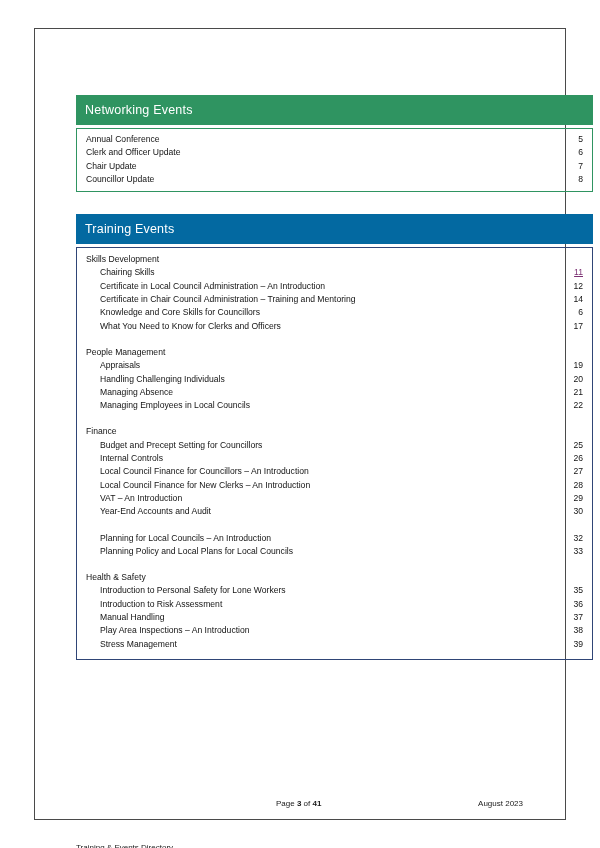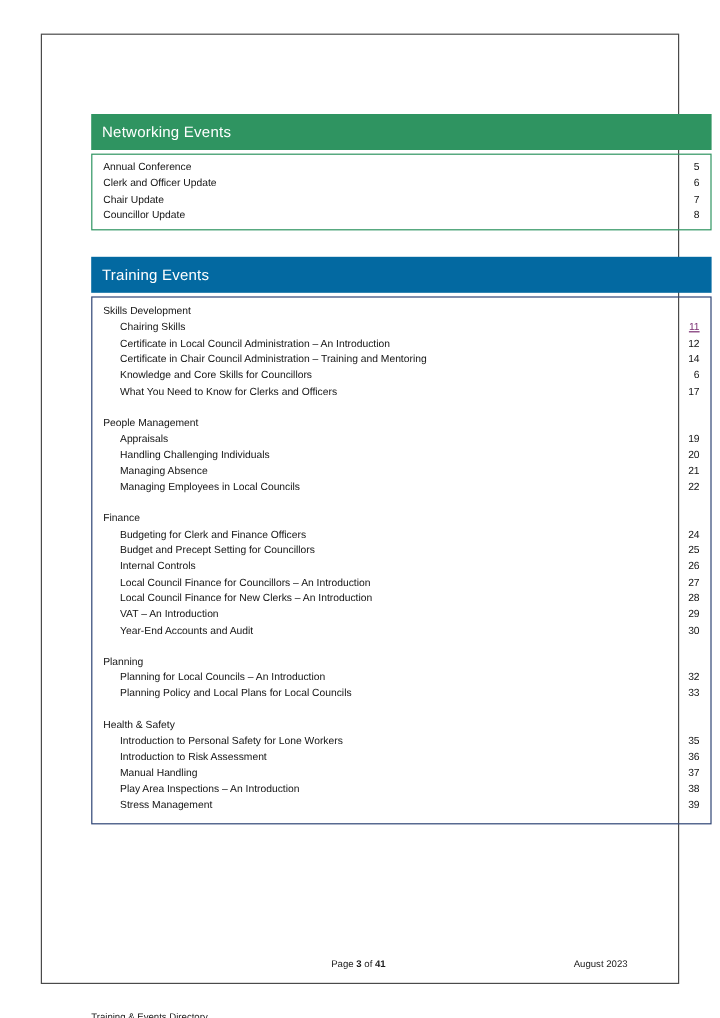--- a/index.html
+++ b/index.html
@@ -203,24 +203,20 @@
         <span class="page-num">22</span>
       </div>
 
       <div class="spacer"></div>
 
       <div class="row group-title">
         <span class="label">Finance</span>
         <span class="page-num"></span>
       </div>
       <div class="row indent">
-        <span class="label">Budgeting for Clerk and Finance Officers</span>
-        <span class="page-num">24</span>
-      </div>
-      <div class="row indent">
         <span class="label">Budget and Precept Setting for Councillors</span>
         <span class="page-num">25</span>
       </div>
       <div class="row indent">
         <span class="label">Internal Controls</span>
         <span class="page-num">26</span>
       </div>
       <div class="row indent">
         <span class="label">Local Council Finance for Councillors – An Introduction</span>
         <span class="page-num">27</span>
@@ -233,24 +229,20 @@
         <span class="label">VAT – An Introduction</span>
         <span class="page-num">29</span>
       </div>
       <div class="row indent">
         <span class="label">Year-End Accounts and Audit</span>
         <span class="page-num">30</span>
       </div>
 
       <div class="spacer"></div>
 
-      <div class="row group-title">
-        <span class="label">Planning</span>
-        <span class="page-num"></span>
-      </div>
       <div class="row indent">
         <span class="label">Planning for Local Councils – An Introduction</span>
         <span class="page-num">32</span>
       </div>
       <div class="row indent">
         <span class="label">Planning Policy and Local Plans for Local Councils</span>
         <span class="page-num">33</span>
       </div>
 
       <div class="spacer"></div>

